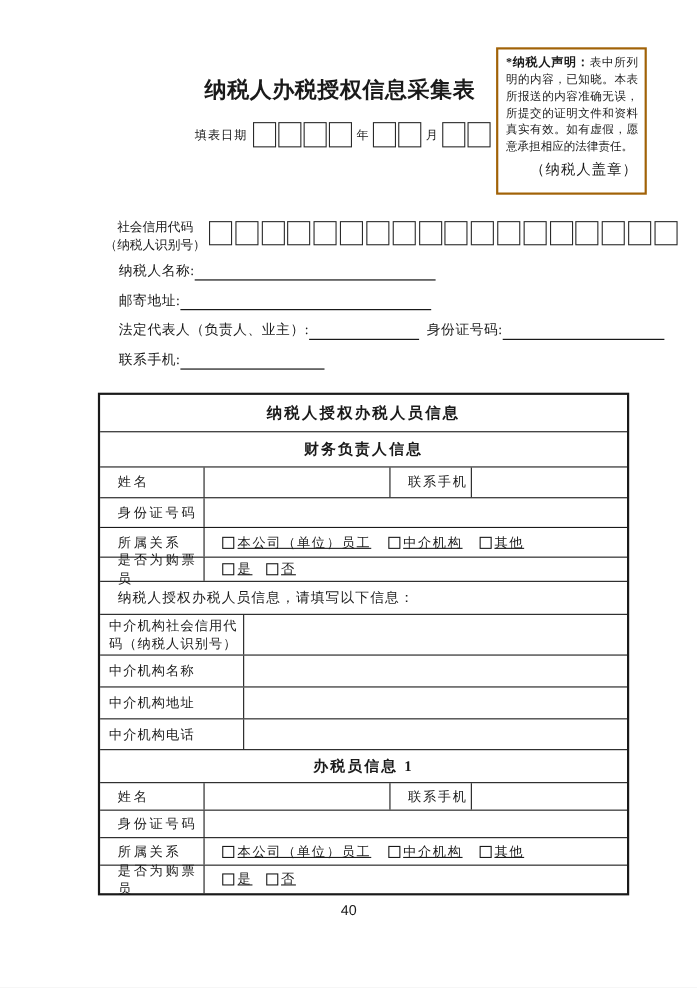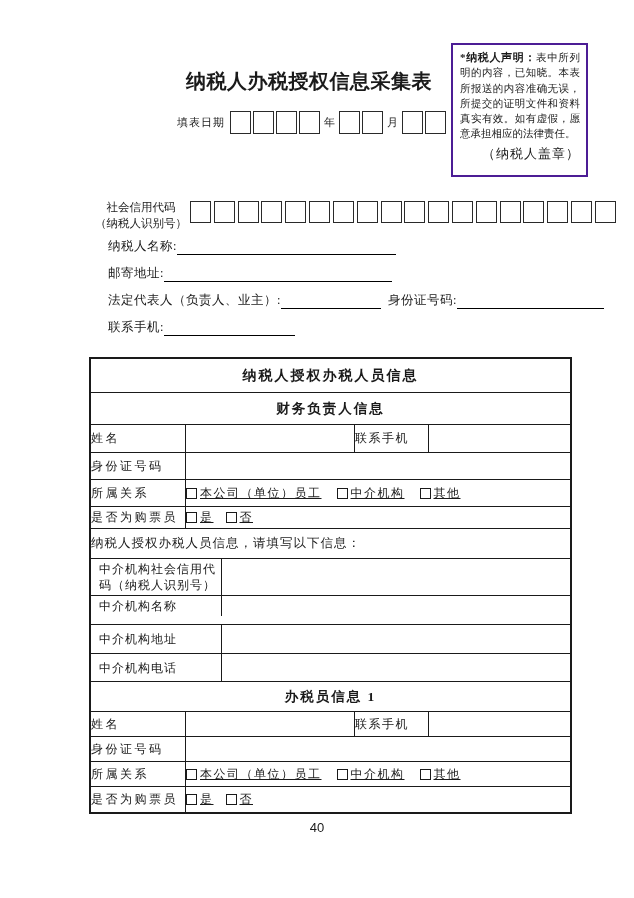--- a/index.html
+++ b/index.html
@@ -13,42 +13,42 @@
   }
   
   .date-row{position:absolute; left:177px; top:109px; height:26px; display:flex; align-items:center;}
   .date-label{font-size:11px; letter-spacing:1px; margin-right:5px; white-space:nowrap;}
   .dgroup{display:flex; gap:2px;}
   .dgroup .dbox{width:21px; height:23px; border:1.5px solid #2a2a2a; background:#fff; box-sizing:border-box;}
   .dchar{font-size:11px; margin:0 4px; white-space:nowrap;}
   
   .decl{
     position:absolute; left:451px; top:43px; width:137px; height:134px;
-    border:2px solid #4c1d95; box-sizing:border-box; padding:5px 6px 0 7px; background:#fff;
+    border:2px solid #a16207; box-sizing:border-box; padding:5px 6px 0 7px; background:#fff;
   }
   .decl-text{font-size:10.5px; line-height:15.3px; text-align:justify; margin:0;}
   .decl-title{font-weight:bold; font-size:11px;}
   .decl-stamp{font-size:13px; text-align:right; letter-spacing:1px; margin-top:3px;}
   
   .cc-label{position:absolute; left:93px; top:199px; width:96px; text-align:center;
     font-size:11.5px; line-height:16px; white-space:nowrap;}
   .cc-boxes{position:absolute; left:190px; top:201px; width:426px; display:flex; justify-content:space-between;}
   .ccbox{width:21px; height:22px; border:1.5px solid #2a2a2a; box-sizing:border-box; background:#fff;}
   
   .frow{position:absolute; left:108px; display:flex; align-items:flex-end; height:18px; font-size:12.5px;}
   .frow .flabel{letter-spacing:0.5px; white-space:nowrap;}
   .uline{display:inline-block; border-bottom:1px solid #000; height:16px;}
   
   .ftable{
     position:absolute; left:89px; top:357px; width:483px;
     border:2px solid #1a1a1a; box-sizing:border-box; font-size:12px; background:#fff;
   }
   .trow{display:flex; align-items:stretch; border-top:1px solid #1a1a1a;}
   .trow:first-child{border-top:none;}
-  .cell{display:flex; align-items:center; padding-left:0; box-sizing:border-box;}
+  .cell{display:flex; align-items:center; padding-left:16px; box-sizing:border-box;}
   .th{justify-content:center; padding-left:0; width:100%; font-weight:bold; font-size:14px; letter-spacing:2px;}
   .th.sub{font-size:13.5px;}
   .lab{width:95px; border-right:1px solid #1a1a1a; letter-spacing:2.5px;}
   .lab-wide{width:131px; border-right:1px solid #1a1a1a; letter-spacing:1px;
     line-height:16px; padding:2px 4px 2px 8px; align-items:center;}
   .lab-phone{width:74px; border-right:1px solid #1a1a1a; letter-spacing:1.5px;}
   .val{flex:1;}
   .val-name{width:169px; border-right:1px solid #1a1a1a;}
   .note-cell{width:100%; letter-spacing:1px; font-size:12.5px;}
   .opt{display:inline-flex; align-items:center; margin-right:15px; letter-spacing:1.5px; white-space:nowrap;text-decoration:underline;}
@@ -184,21 +184,21 @@
       </div>
     </div>
 
     <div class="trow" style="height:29px;">
       <div class="cell note-cell">纳税人授权办税人员信息，请填写以下信息：</div>
     </div>
     <div class="trow" style="height:36px;">
       <div class="cell lab-wide">中介机构社会信用代码（纳税人识别号）</div>
       <div class="cell val"></div>
     </div>
-    <div class="trow" style="height:28px;flex-direction:column;">
+    <div class="trow" style="height:28px;">
       <div class="cell lab-wide">中介机构名称</div>
       <div class="cell val"></div>
     </div>
     <div class="trow" style="height:28px;gap:48px;">
       <div class="cell lab-wide">中介机构地址</div>
       <div class="cell val"></div>
     </div>
     <div class="trow" style="height:27px;">
       <div class="cell lab-wide">中介机构电话</div>
       <div class="cell val"></div>

